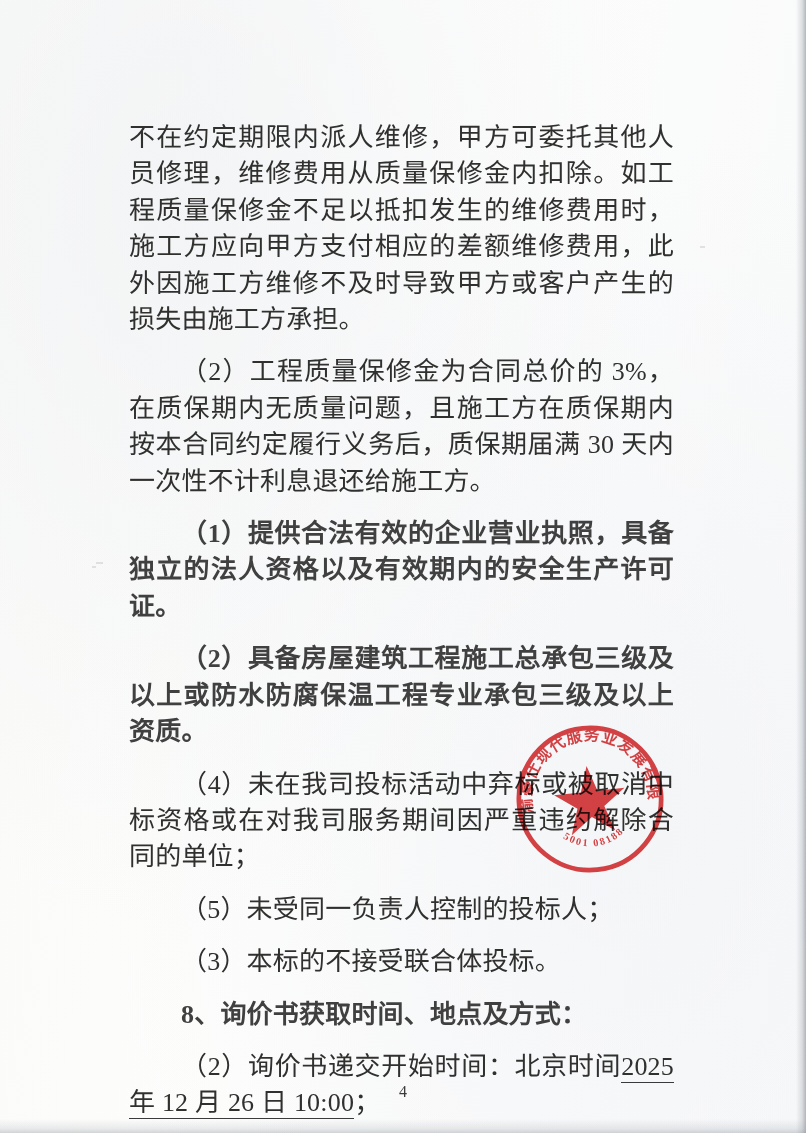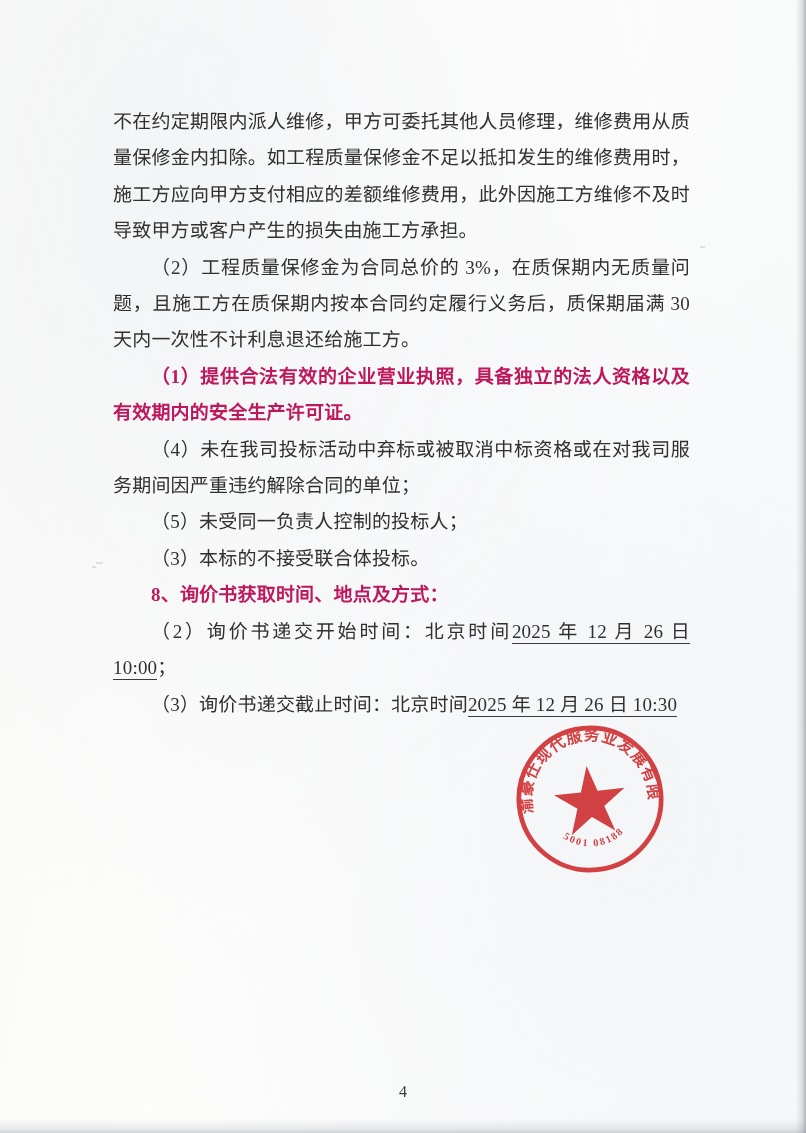--- a/index.html
+++ b/index.html
@@ -57,33 +57,33 @@
 
   .content {
     position: relative;
     z-index: 2;
     padding: 104px 116px 0 113px;
     box-sizing: border-box;
     height: 100%;
   }
 
   p.para {
-    margin: 0;
-    font-size: 19px;
+    margin: 16px;
+    font-size: 26px;
     line-height: 36.4px;
     text-align: justify;
     text-justify: inter-ideograph;
     letter-spacing: 0.2px;
     text-indent: 2em;
     color: #30302f;
     font-family: Liberation Serif, serif;
   }
 
   p.para.cont { text-indent: 0; }
-  p.para.b { font-weight: bold; color: #be185d; }
+  p.para.b { font-weight: bold; color: #404040; }
 
   .u {
     border-bottom: 1.3px solid #3a3a3a;
     padding-bottom: 1px;
   }
 
   .page-number {
     position: absolute;
     left: 0;
     right: 0;
@@ -119,20 +119,21 @@
   <div class="scan-edge-bottom"></div>
   <div class="scan-speck" style="left:96px;top:562px;width:7px;height:2px;"></div>
   <div class="scan-speck" style="left:92px;top:566px;width:4px;height:2px;"></div>
   <div class="scan-speck" style="left:700px;top:246px;width:5px;height:2px;"></div>
 
   <div class="content">
 
     <p class="para cont">不在约定期限内派人维修，甲方可委托其他人员修理，维修费用从质量保修金内扣除。如工程质量保修金不足以抵扣发生的维修费用时，施工方应向甲方支付相应的差额维修费用，此外因施工方维修不及时导致甲方或客户产生的损失由施工方承担。</p>
     <p class="para">（2）工程质量保修金为合同总价的 3%，在质保期内无质量问题，且施工方在质保期内按本合同约定履行义务后，质保期届满 30 天内一次性不计利息退还给施工方。</p>
     <p class="para b">（1）提供合法有效的企业营业执照，具备独立的法人资格以及有效期内的安全生产许可证。</p>
+    <p class="para b">（2）具备房屋建筑工程施工总承包三级及以上或防水防腐保温工程专业承包三级及以上资质。</p>
     <p class="para">（4）未在我司投标活动中弃标或被取消中标资格或在对我司服务期间因严重违约解除合同的单位；</p>
     <p class="para">（5）未受同一负责人控制的投标人；</p>
     <p class="para">（3）本标的不接受联合体投标。</p>
     <p class="para b">8、询价书获取时间、地点及方式：</p>
 
     <p class="para"><span>（2）询价书递交开始时间：北京时间</span><span class="u">2025 年 12 月 26 日 10:00</span><span>；</span></p>
 
     <p class="para"><span>（3）询价书递交截止时间：北京时间</span><span class="u">2025 年 12 月 26 日 10:30</span></p>
 
   </div>

